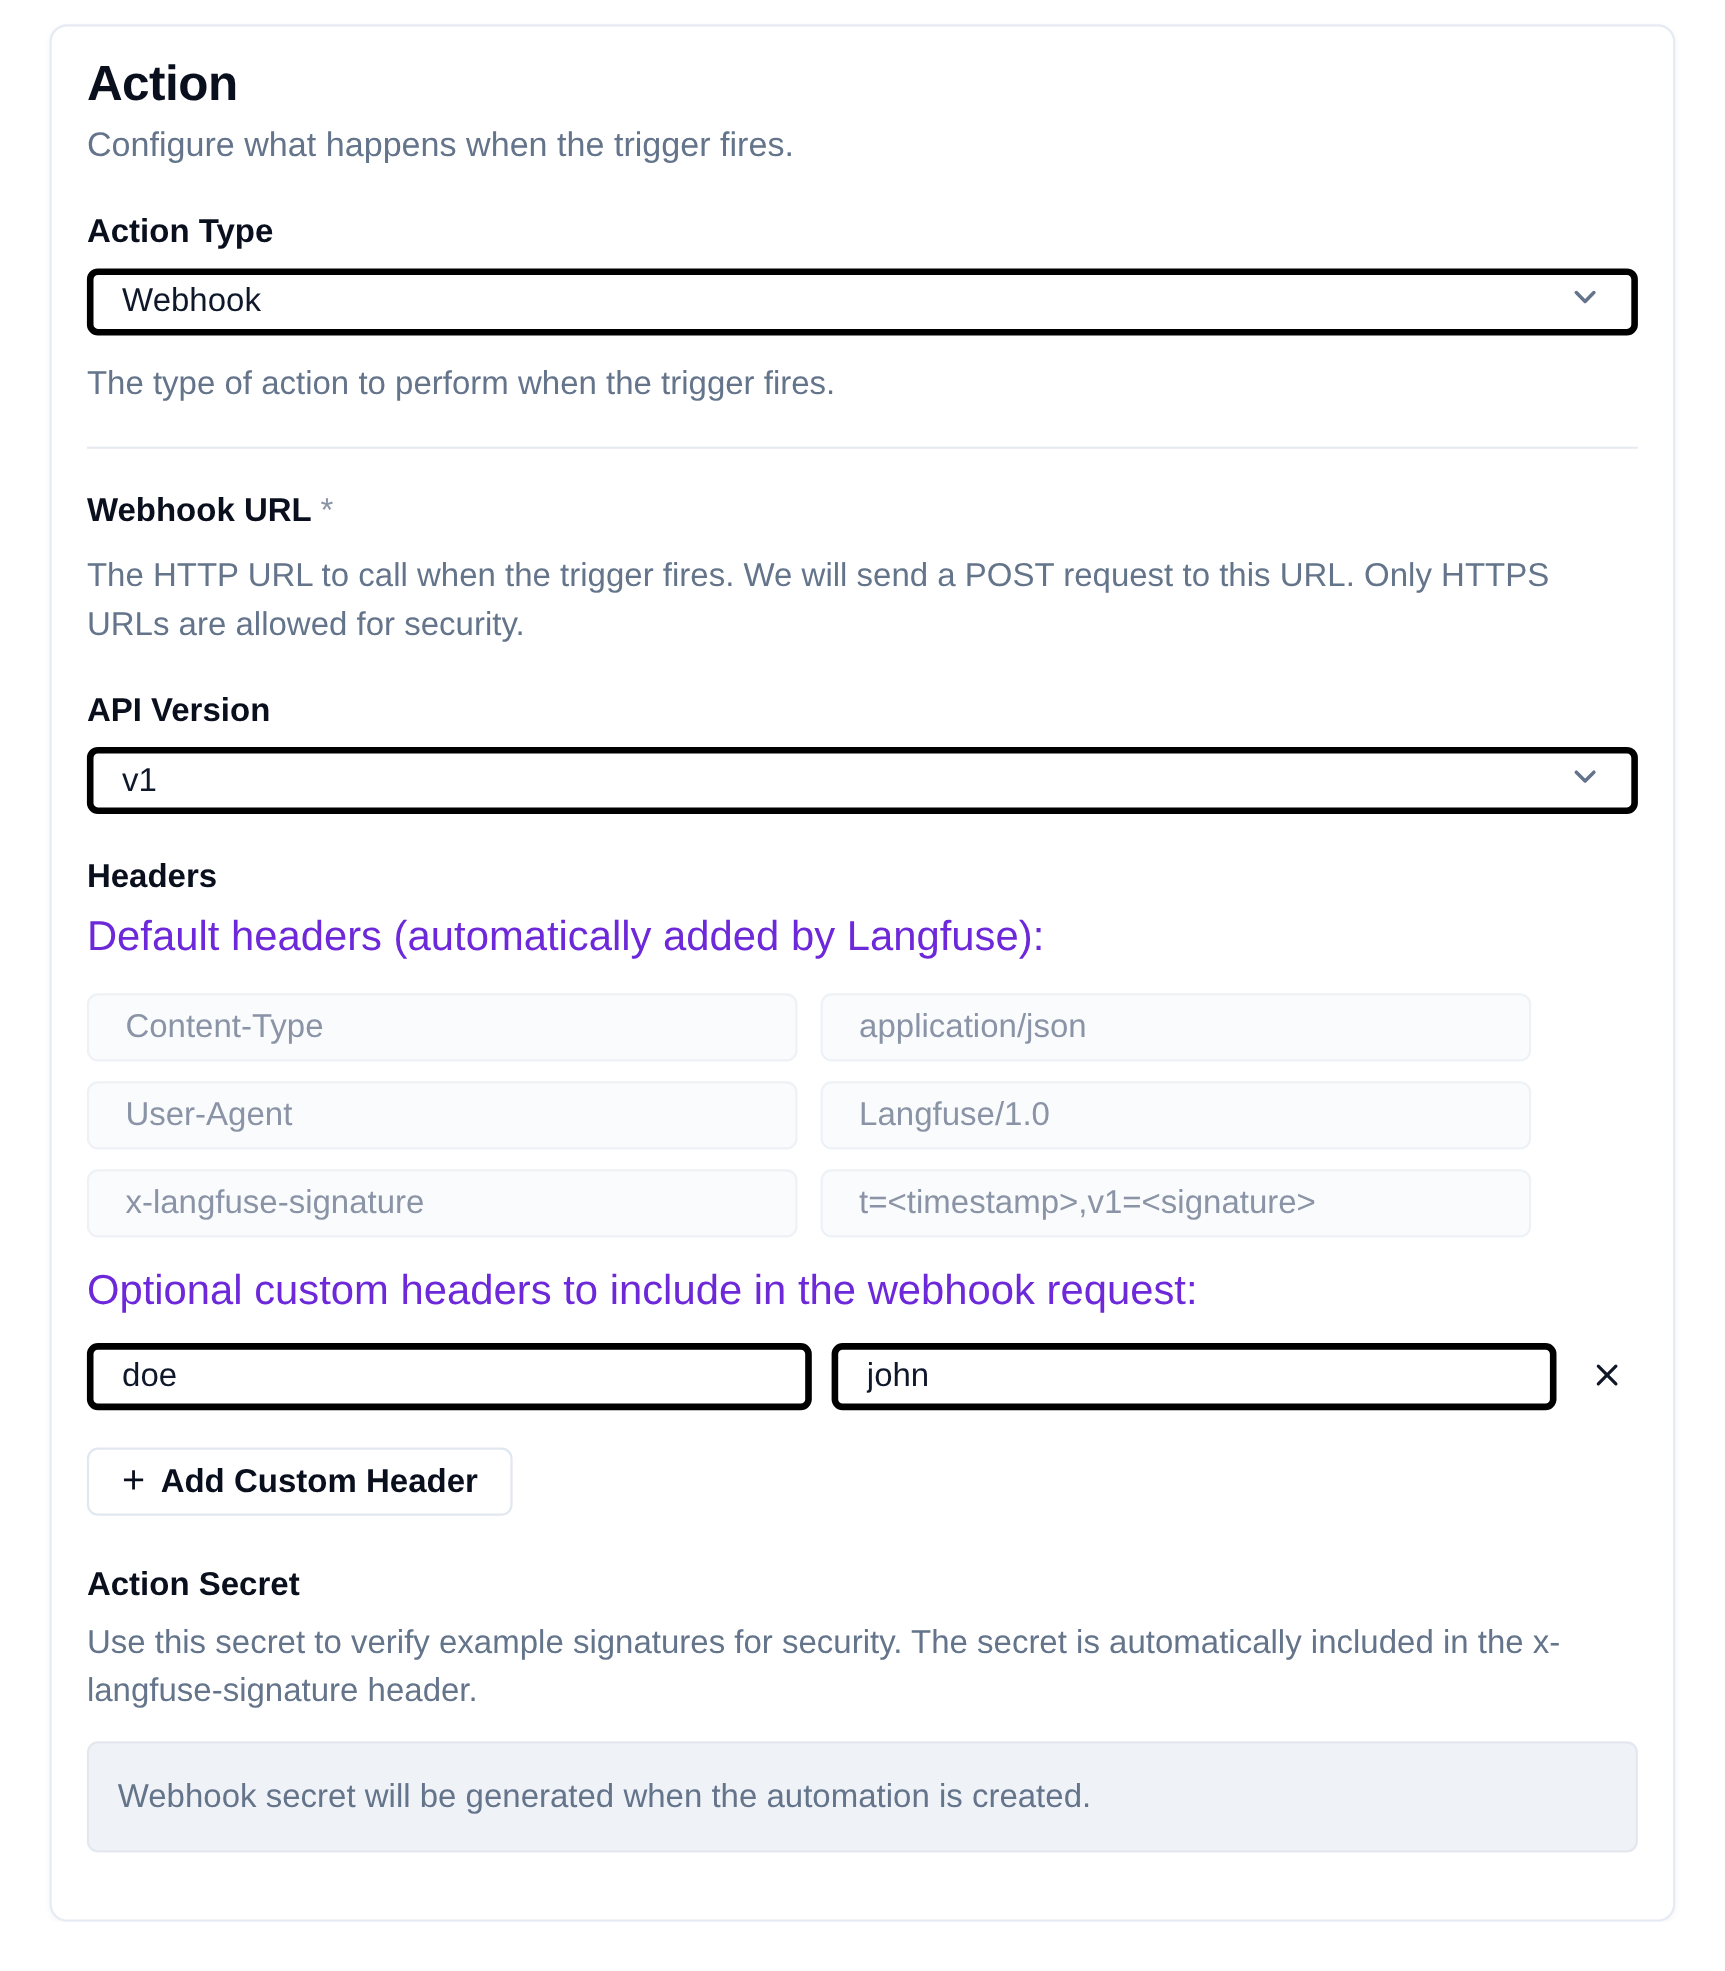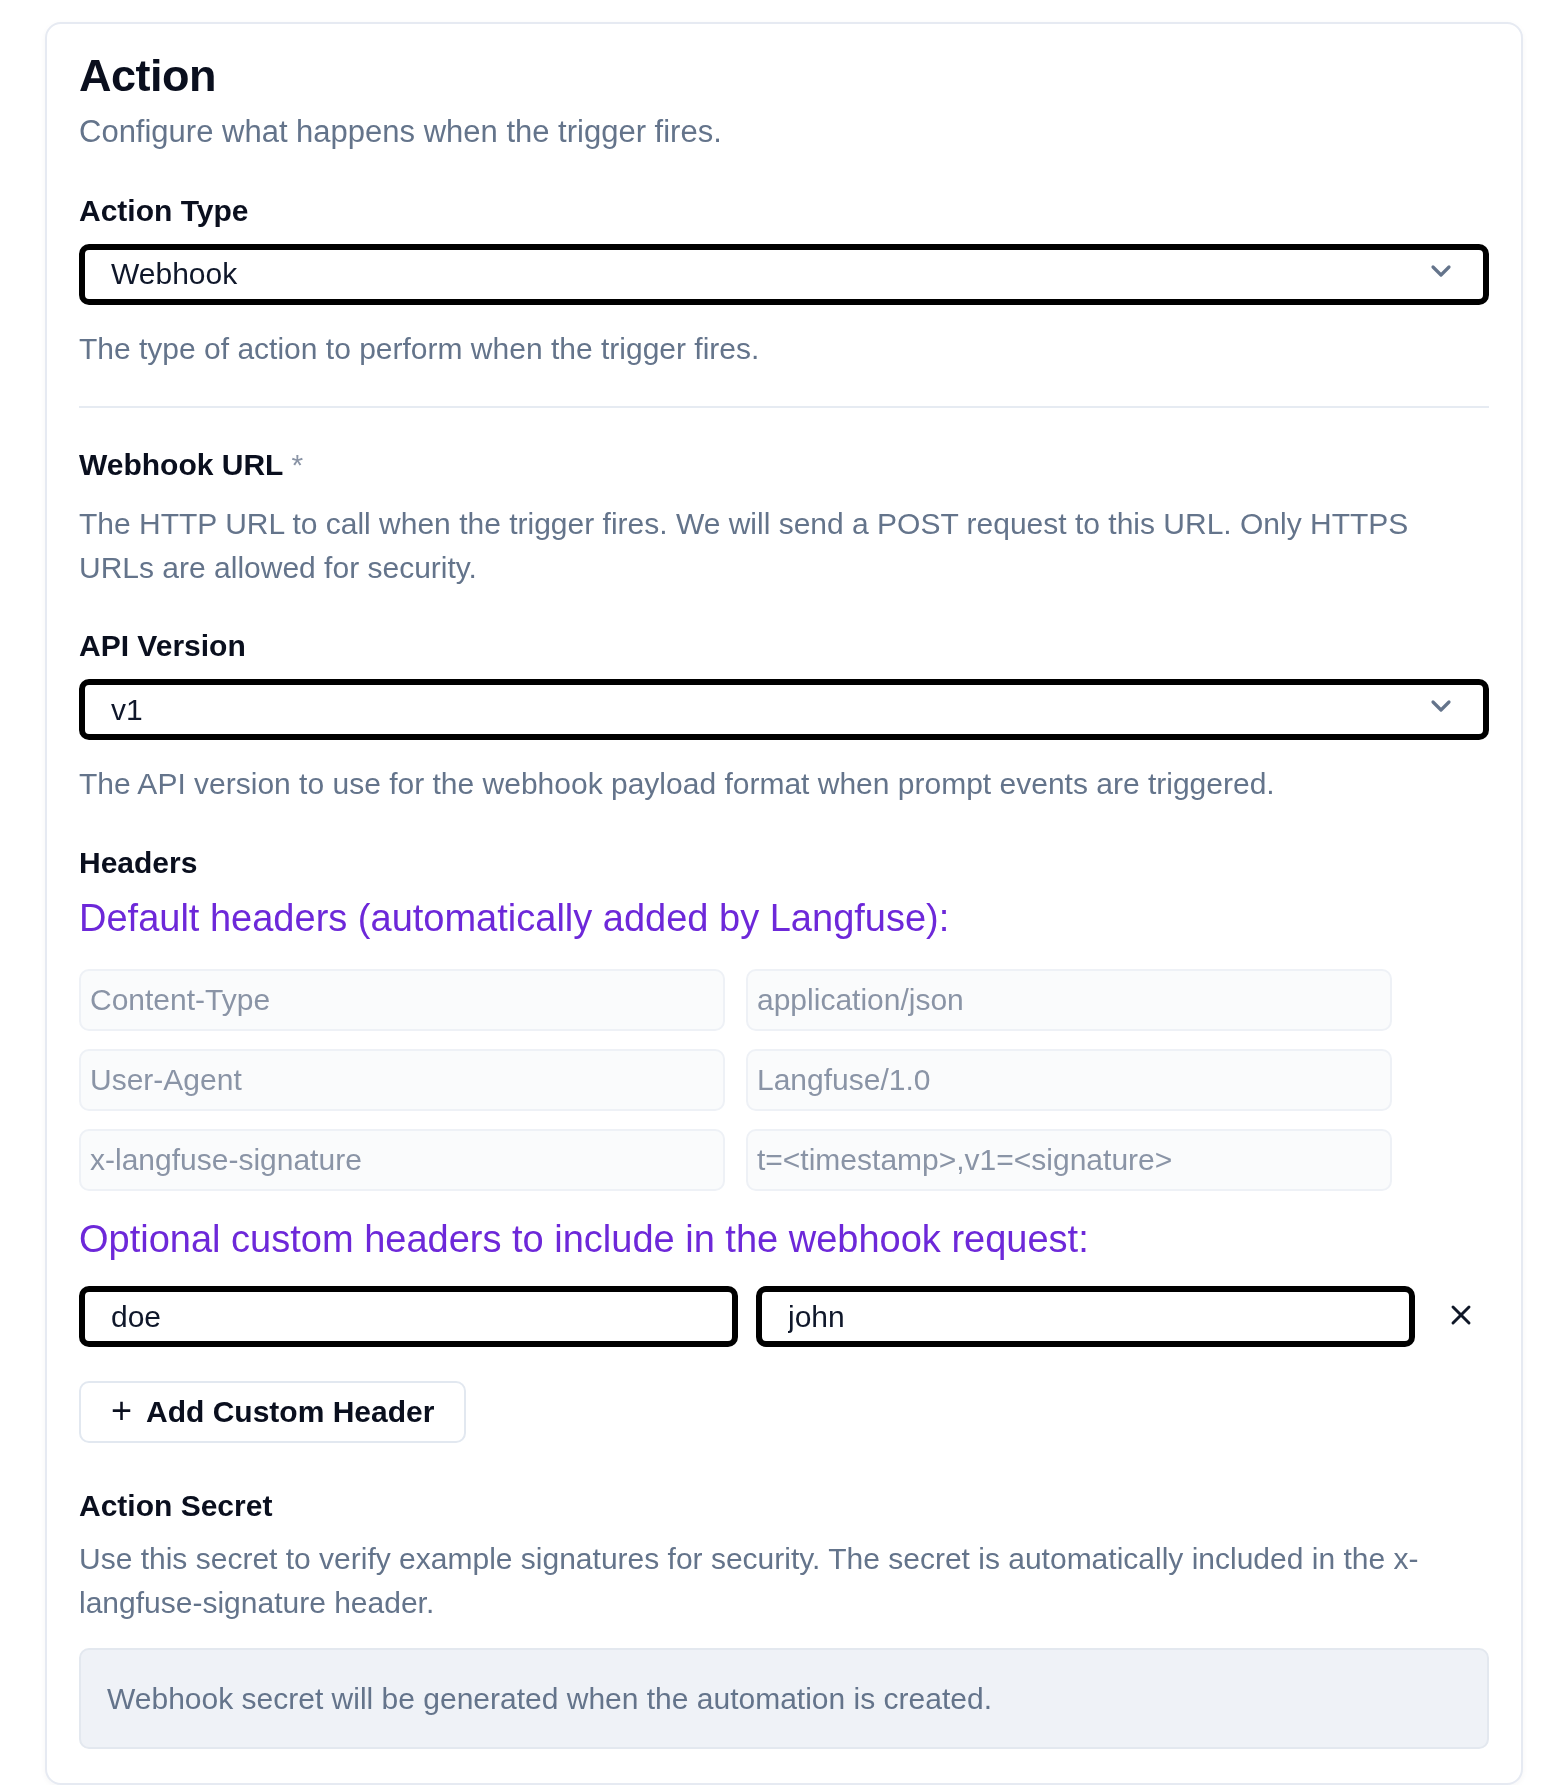--- a/index.html
+++ b/index.html
@@ -89,21 +89,21 @@
   .header-rows { margin-top: 24px; display: flex; flex-direction: column; gap: 18px; }
   .header-row { display: flex; gap: 21px; margin-right: 97px; }
   .header-row .ro {
     flex: 1 1 0;
     height: 62px;
     border: 2px solid #eef1f6;
     border-radius: 10px;
     background: #fafbfc;
     font-size: 30px;
     color: #8a94a6;
-    padding: 0 9px;
+    padding: 0 33px;
     font-family: "Liberation Sans", "DejaVu Sans", sans-serif;
   }
   .custom-row { margin-top: 20px; display: flex; gap: 18px; align-items: center; }
   .custom-row .text-input { margin-top: 0; flex: 1 1 0; }
   .remove-btn {
     flex: 0 0 56px;
     height: 56px;
     background: transparent;
     border: none;
     display: flex;
@@ -173,21 +173,20 @@
   
   <div class="field-label mt-section">API Version</div>
   <div class="select">
     <span>v1</span>
     <span class="chev">
       <svg width="32" height="32" viewBox="0 0 24 24" fill="none" stroke="currentColor" stroke-width="2.4" stroke-linecap="round" stroke-linejoin="round">
           <polyline points="6 9 12 15 18 9"></polyline>
         </svg>
     </span>
   </div>
-  <div class="help">The API version to use for the webhook payload format when prompt events are triggered.</div>
 
   
   <div class="field-label mt-section">Headers</div>
   <div class="caption">Default headers (automatically added by Langfuse):</div>
 
   <div class="header-rows">
     <div class="header-row">
       <input class="ro" type="text" disabled="" value="Content-Type" style="">
       <input class="ro" type="text" disabled="" value="application/json" style="">
     </div>

